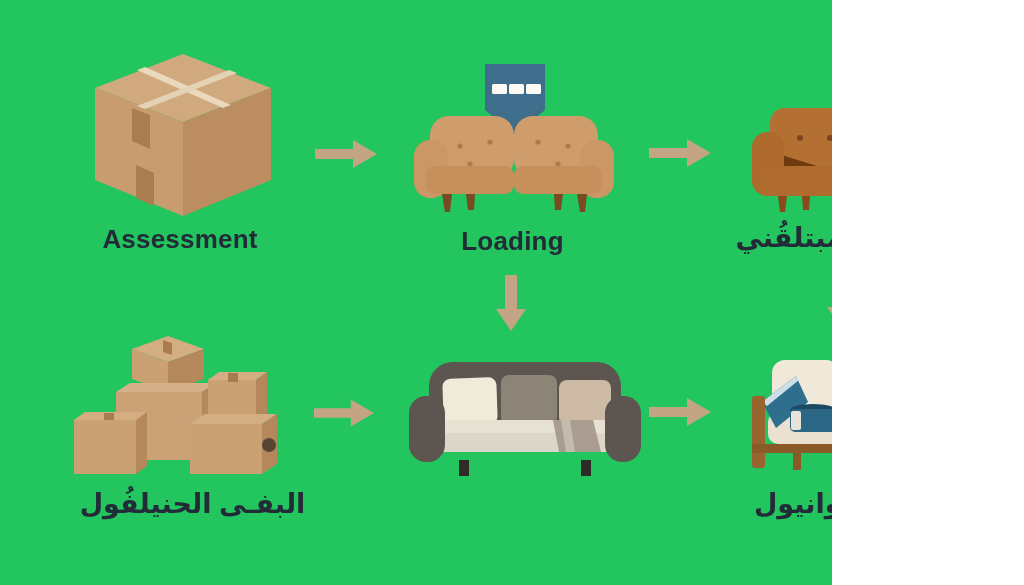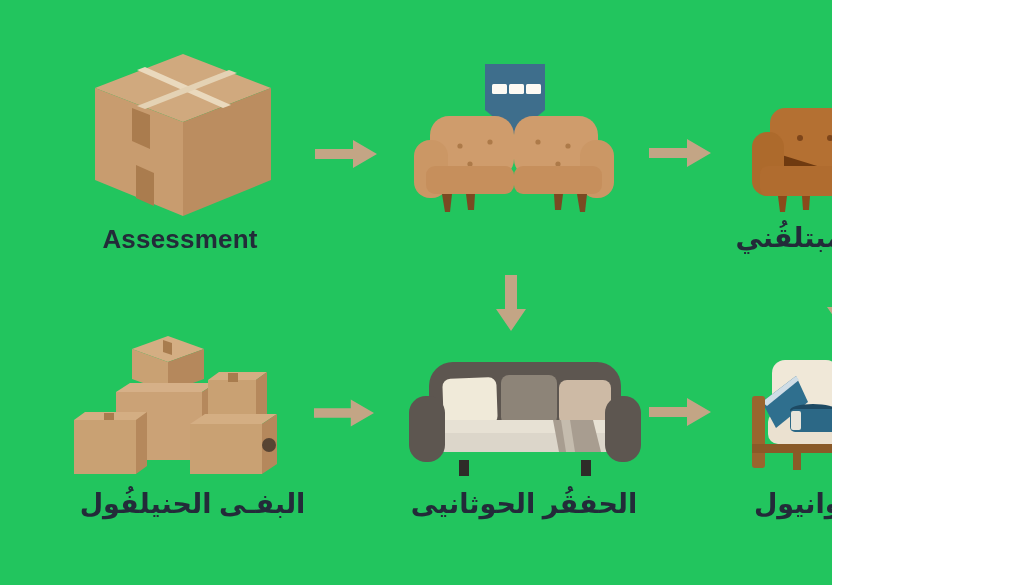--- a/index.html
+++ b/index.html
@@ -62,20 +62,21 @@
         <rect x="172" y="82" width="34" height="58" rx="16" fill="#cb9765"></rect>
         <rect x="18" y="108" width="88" height="28" rx="9" fill="#c68f5c"></rect>
         <rect x="106" y="108" width="88" height="28" rx="9" fill="#c68f5c"></rect>
         <polygon points="34,136 44,136 42,154 37,154" fill="#7a4a22"></polygon>
         <polygon points="58,136 67,136 66,152 60,152" fill="#7a4a22"></polygon>
         <polygon points="146,136 155,136 153,152 147,152" fill="#7a4a22"></polygon>
         <polygon points="169,136 179,136 177,154 172,154" fill="#7a4a22"></polygon>
       </g>
     </svg>
   </div>
+  <div class="step-label latin" style="left:410px;top:226px;width:205px;" dir="ltr">Loading</div>
 
   <div class="abs" style="left:649px;top:139px;">
     <svg width="62" height="28" viewBox="0 0 62 28">
         <polygon points="0,9 38,9 38,0 62,14 38,28 38,19 0,19" fill="#c3a585"></polygon>
       </svg>
   </div>
 
   <div class="abs illus" style="left:742px;top:58px;">
     <svg width="226" height="160" viewBox="0 0 226 160">
       <g>
@@ -161,21 +162,20 @@
       <rect x="30" y="62" width="184" height="32" rx="10" fill="#dcd6ca"></rect>
       <rect x="30" y="62" width="184" height="13" rx="6" fill="#e7e1d4"></rect>
       <polygon points="150,62 190,62 198,94 156,94" fill="#a89d90"></polygon>
       <polygon points="158,62 167,62 172,94 163,94" fill="#c5bcae"></polygon>
       <rect x="6" y="38" width="36" height="66" rx="17" fill="#5d5650"></rect>
       <rect x="202" y="38" width="36" height="66" rx="17" fill="#5d5650"></rect>
       <rect x="56" y="102" width="10" height="16" fill="#2e2b28"></rect>
       <rect x="178" y="102" width="10" height="16" fill="#2e2b28"></rect>
     </svg>
   </div>
-  <div class="step-label arabic" style="left:404px;top:488px;width:240px;" dir="rtl">الحفقُر الحوثانيى</div>
 
   <div class="abs" style="left:649px;top:398px;">
     <svg width="62" height="28" viewBox="0 0 62 28">
         <polygon points="0,9 38,9 38,0 62,14 38,28 38,19 0,19" fill="#c3a585"></polygon>
       </svg>
   </div>
 
   <div class="abs illus" style="left:738px;top:352px;">
     <svg width="212" height="126" viewBox="0 0 212 126">
       <rect x="34" y="8" width="67" height="62" rx="13" fill="#f0e8d8"></rect>

